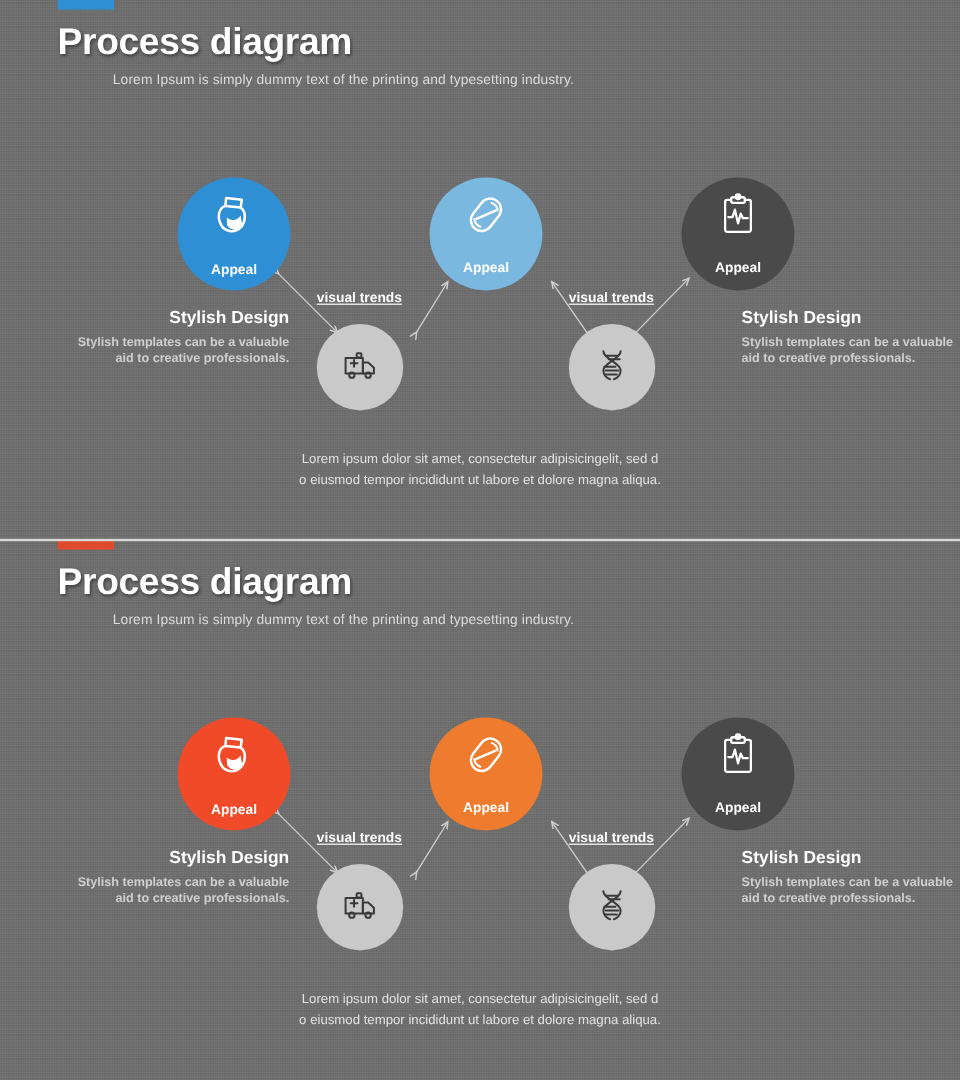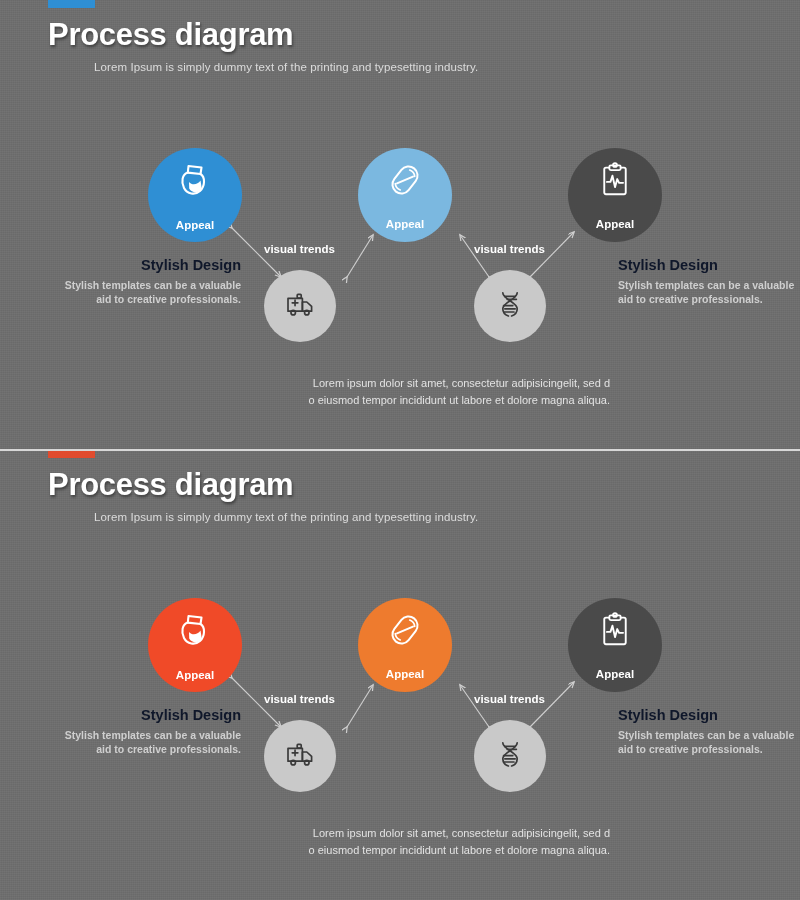--- a/index.html
+++ b/index.html
@@ -57,37 +57,37 @@
   #n1-bag  { left:148px; top:148px; }
   #n1-pill { left:358px; top:148px; }
   #n1-clip { left:568px; top:148px; }
   #n1-amb  { left:264px; top:270px; }
   #n1-dna  { left:474px; top:270px; }
 
   
   .arrows{ position:absolute; left:0; top:0; width:800px; height:450px; z-index:1; }
   .link-label{
     position:absolute; font-size:11.5px; font-weight:bold; color:#ffffff;
-    z-index:2; white-space:nowrap;
+    z-index:2; white-space:nowrap;text-decoration:underline;
   }
   #lbl-1a{ left:264px; top:243px; }
   #lbl-1b{ left:474px; top:243px; }
 
   
   .side{ position:absolute; width:185px; z-index:2; }
-  .side h3{ font-size:14.5px; font-weight:bold; color:#0f172a; margin-bottom:6px; }
+  .side h3{ font-size:14.5px; font-weight:bold; color:#ffffff; margin-bottom:6px; }
   .side p{ font-size:10.5px; color:#cfcfcf; line-height:1.32;font-weight:bold; }
   .side-left { text-align:right; }
   .side-right{ text-align:left; }
   #s1-left { left:56px;  top:257px; }
   #s1-right{ left:618px; top:257px; }
 
   .caption{
     position:absolute; width:420px; left:190px;
-    text-align:right; font-size:11px; color:#e2e2e2; line-height:1.5; z-index:2;
+    text-align:center; font-size:11px; color:#e2e2e2; line-height:1.5; z-index:2;
   }
   #cap-1{ top:375px; }
 </style>
 </head>
 <body>
 
 <div class="noise"></div>
 
 <section class="panel" id="panel-1">
 

